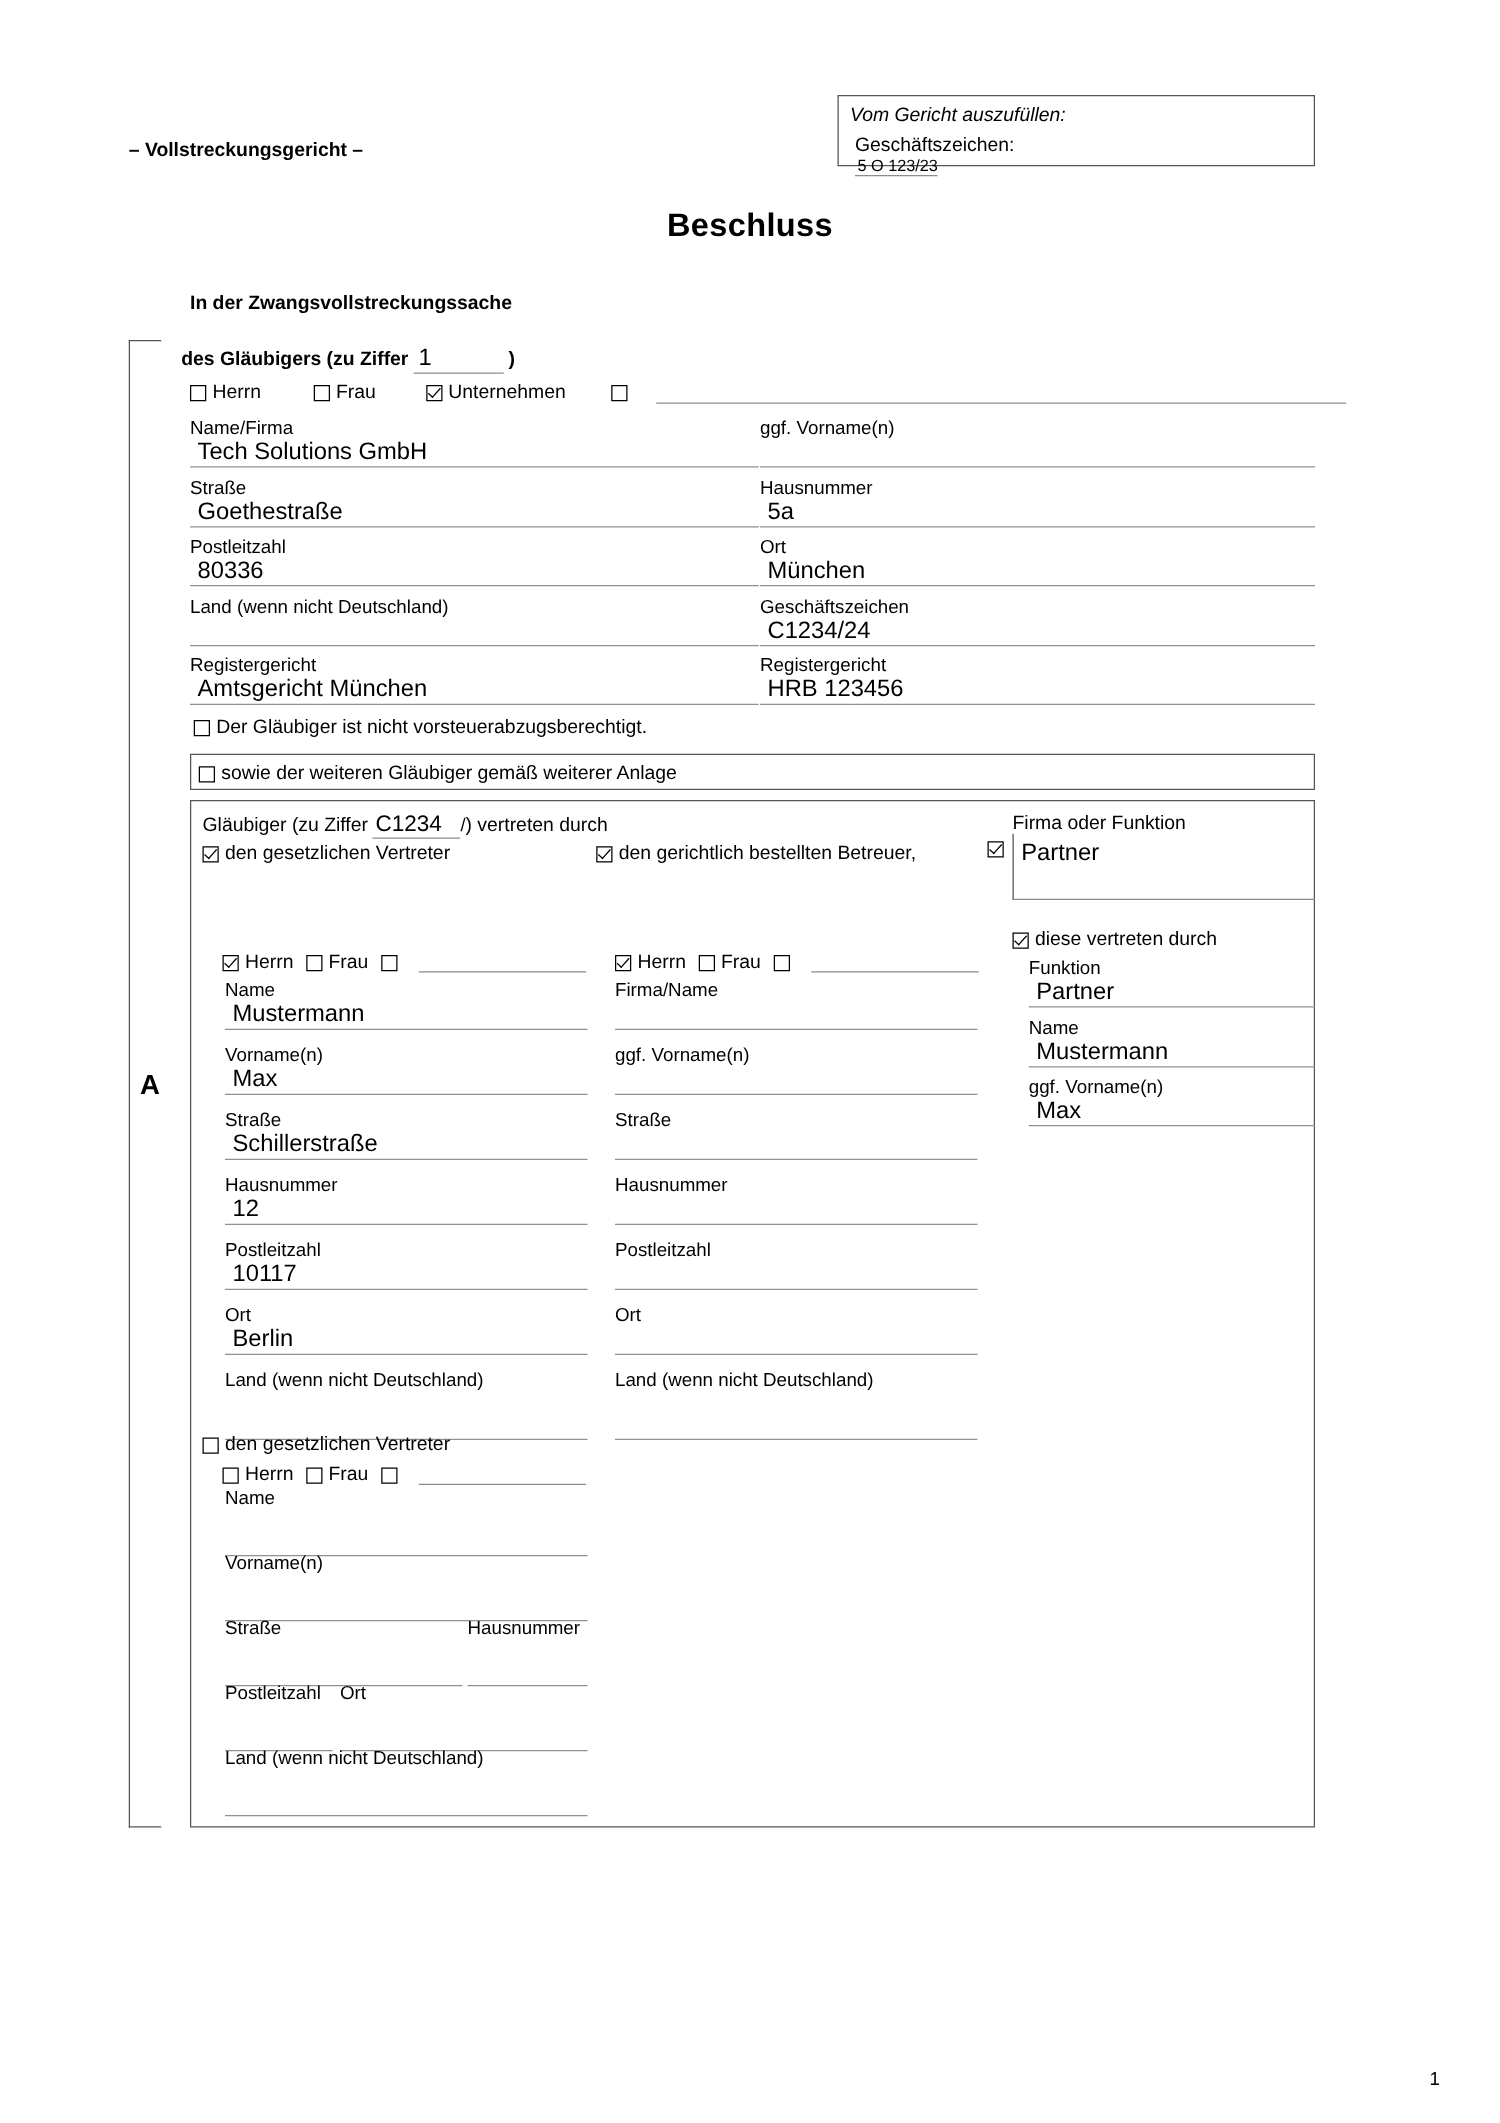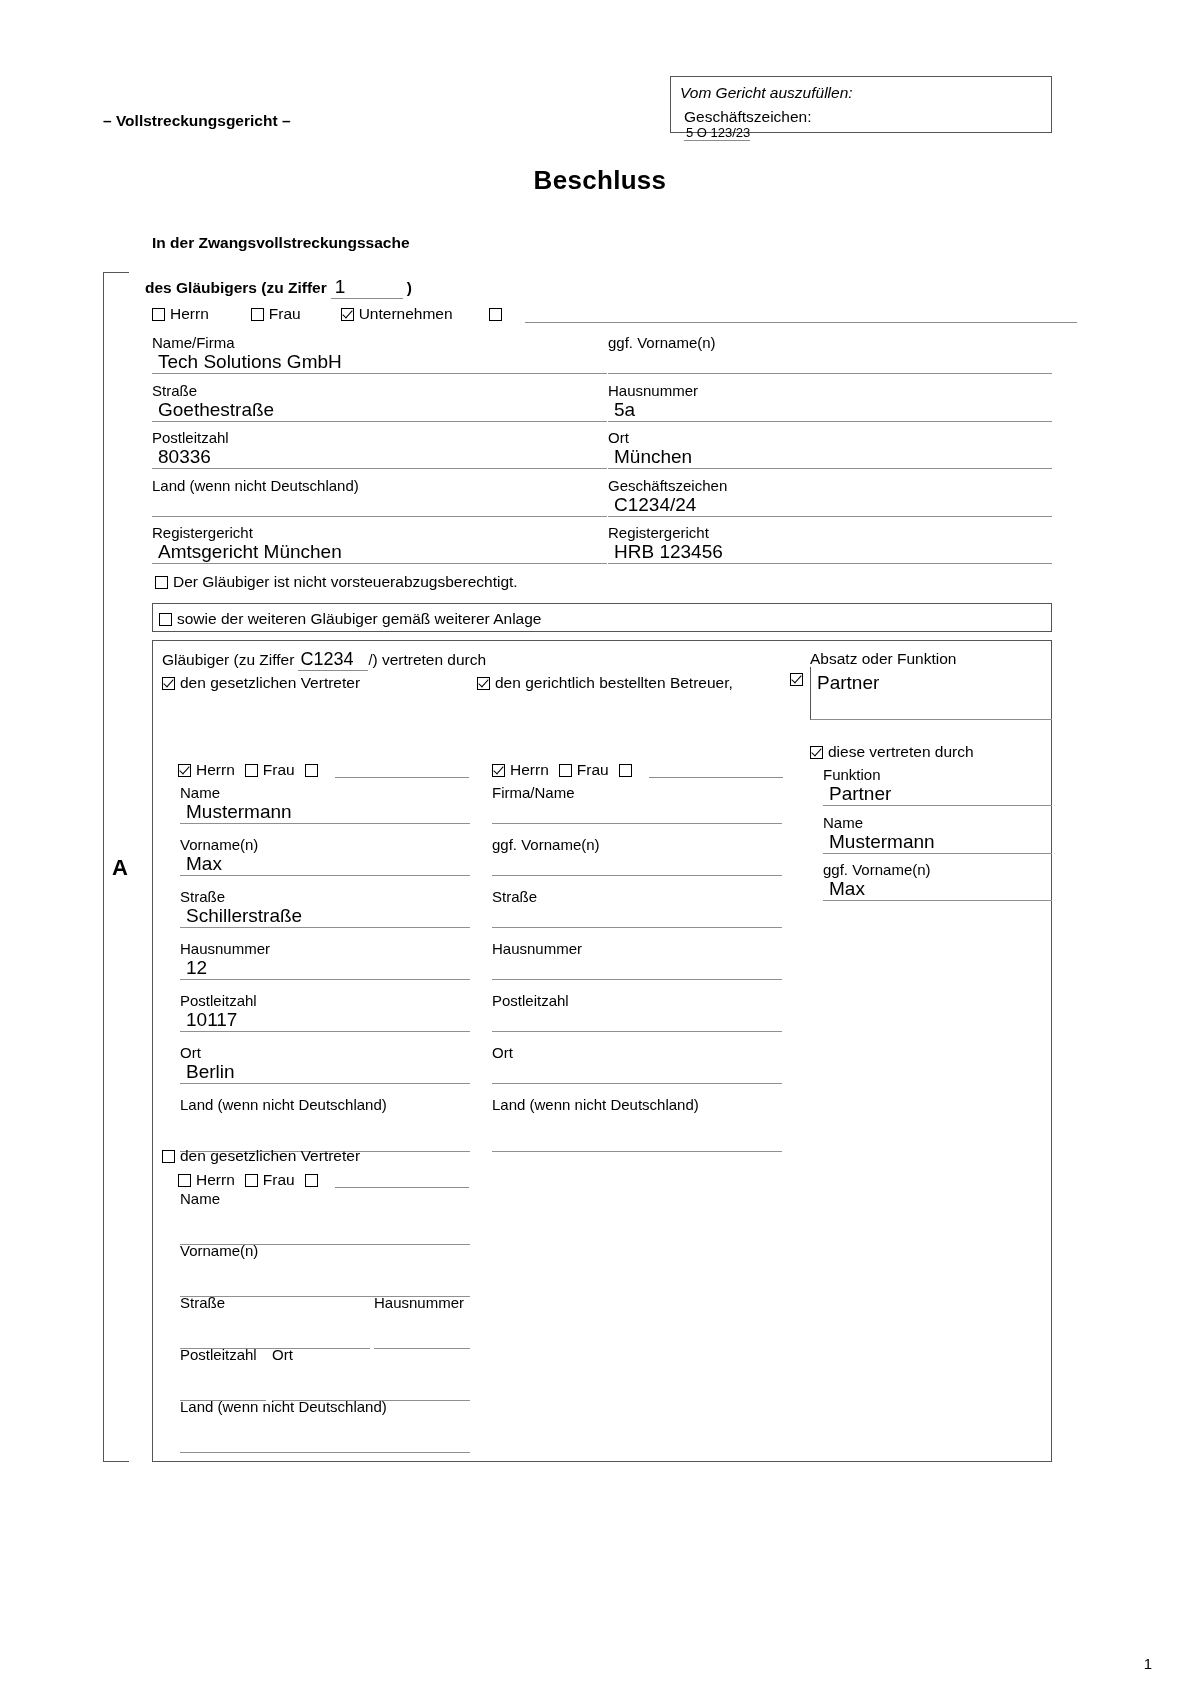--- a/index.html
+++ b/index.html
@@ -241,21 +241,21 @@
 
   <div class="box-outline" style="left:152px; top:640px; width:900px; height:822px;"></div>
 
   <div style="position:absolute; left:162px; top:649px; display:flex; align-items:baseline;">
     <span class="lbl">Gläubiger (zu Ziffer</span>
     <span class="inline-blank" style="width:68px; margin:0 4px; font-size:18px; padding-left:2px; text-align:left;">C1234</span>
     <span class="lbl-sm" style="margin-left:-4px;">/</span>
     <span class="lbl">) vertreten durch</span>
   </div>
 
-  <div class="lbl" style="position:absolute; left:810px; top:650px;">Absatz oder Funktion</div>
+  <div class="lbl" style="position:absolute; left:810px; top:650px;">Firma oder Funktion</div>
 
   <div class="cbrow" style="position:absolute; left:162px; top:674px;">
     <span class="cb checked"></span>
     <span class="cbtxt">den gesetzlichen Vertreter</span>
   </div>
 
   <div class="cbrow" style="position:absolute; left:477px; top:674px;">
     <span class="cb checked"></span>
     <span class="cbtxt">den gerichtlich bestellten Betreuer,</span>
   </div>

